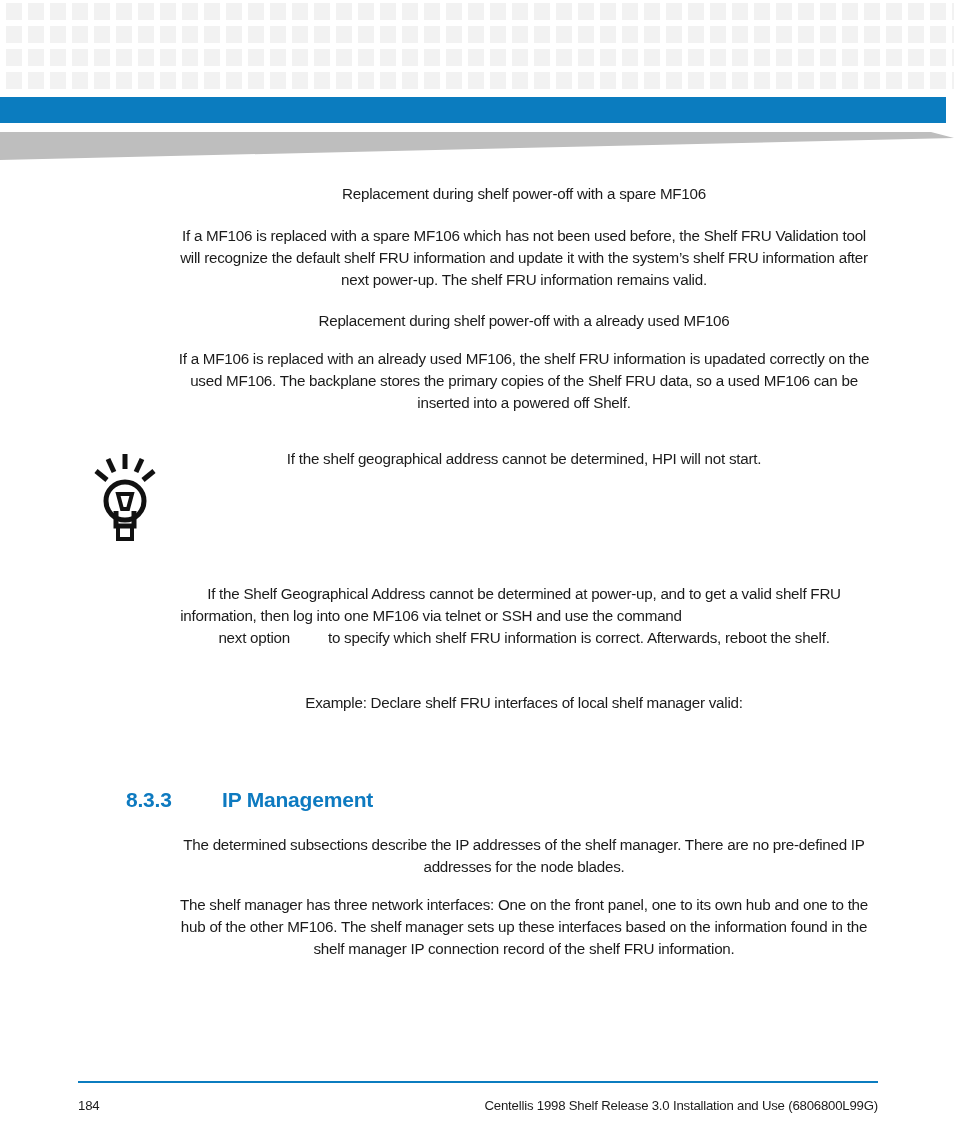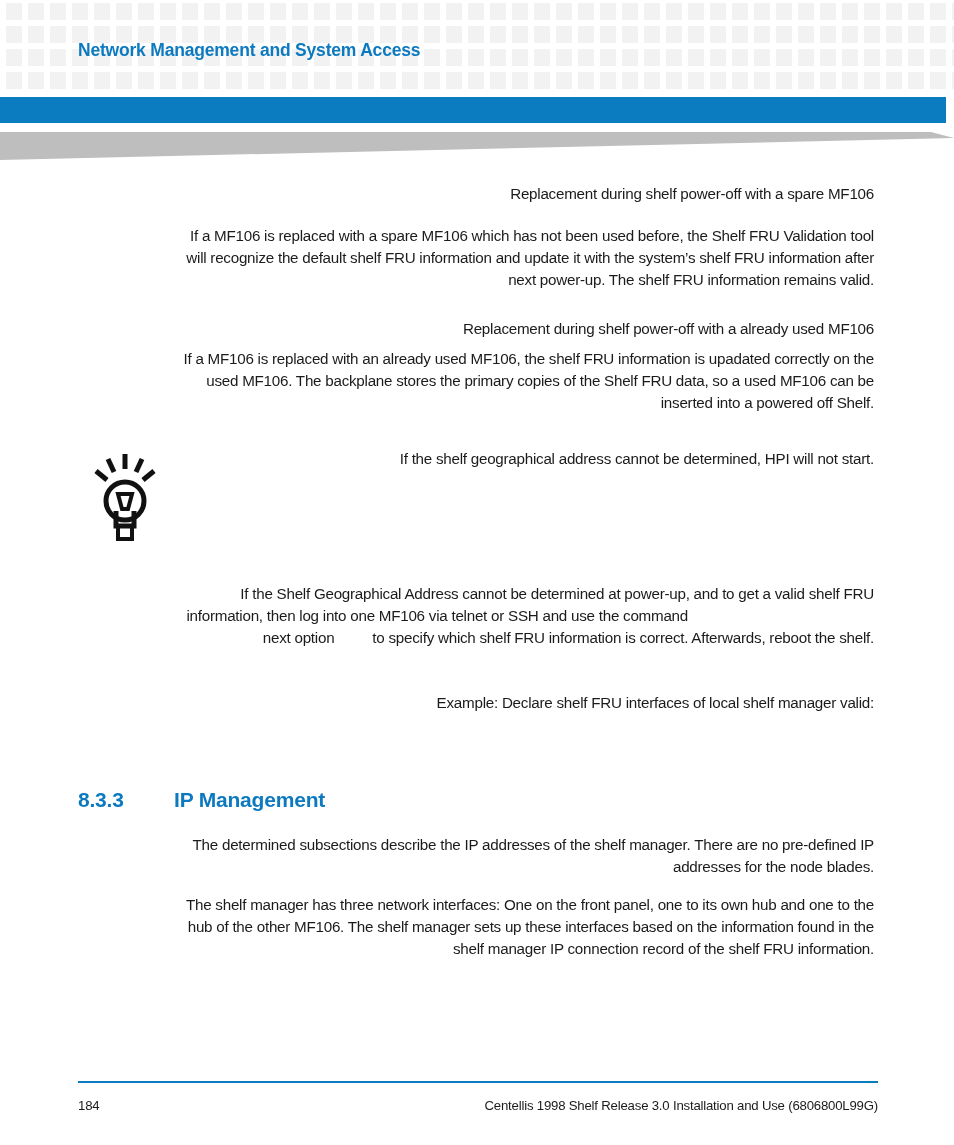--- a/index.html
+++ b/index.html
@@ -77,21 +77,21 @@
     left: 174px;
     width: 700px;
   }
   p.para {
     margin: 0;
     font-size: 15.2px;
     line-height: 22.2px;
     color: #1b1b1b;
     font-family: "Liberation Sans", sans-serif;
     letter-spacing: -0.25px;
-    text-align: right;
+    text-align: center;
   }
   .gap-cmd {
     display: inline-block;
     width: 186px;
   }
   .gap-opt {
     display: inline-block;
     width: 38px;
   }
 
@@ -112,20 +112,21 @@
     width: 800px;
     color: #0d7ac0;
     font-size: 21px;
     font-weight: bold;
     letter-spacing: -0.2px;
     white-space: nowrap;
   }
   .section-heading .sec-num {
     display: inline-block;
     width: 96px;
+    margin-left: 48px;
   }
 
   
   .footer-rule {
     position: absolute;
     left: 78px;
     top: 1081px;
     width: 800px;
     height: 2px;
     background: #0b7cbf;
@@ -325,40 +326,39 @@
       <div class="hp-cell" style="left: 776px; top: 72px; width: 16px; height: 17px; background: rgb(242, 242, 242);"></div>
       <div class="hp-cell" style="left: 798px; top: 72px; width: 16px; height: 17px; background: rgb(242, 242, 242);"></div>
       <div class="hp-cell" style="left: 820px; top: 72px; width: 16px; height: 17px; background: rgb(242, 242, 242);"></div>
       <div class="hp-cell" style="left: 842px; top: 72px; width: 16px; height: 17px; background: rgb(242, 242, 242);"></div>
       <div class="hp-cell" style="left: 864px; top: 72px; width: 16px; height: 17px; background: rgb(242, 242, 242);"></div>
       <div class="hp-cell" style="left: 886px; top: 72px; width: 16px; height: 17px; background: rgb(242, 242, 242);"></div>
       <div class="hp-cell" style="left: 908px; top: 72px; width: 16px; height: 17px; background: rgb(242, 242, 242);"></div>
       <div class="hp-cell" style="left: 930px; top: 72px; width: 16px; height: 17px; background: rgb(242, 242, 242);"></div>
       <div class="hp-cell" style="left: 952px; top: 72px; width: 16px; height: 17px; background: rgb(242, 242, 242);"></div>
     </div>
-  <div class="header-title">Network Management and System Access</div>
 </div>
 
 <div class="header-bluebar"></div>
 
 <svg class="header-wedge" viewBox="0 0 954 34" preserveAspectRatio="none" aria-hidden="true">
   <polygon points="0,0 931,0 954,6 0,28" fill="#bebebe"></polygon>
 </svg>
 
 <div class="content">
 
   <div class="body-col" style="top:183px;">
     <p class="para">Replacement during shelf power-off with a spare MF106</p>
   </div>
 
   <div class="body-col" style="top:225px;">
     <p class="para">If a MF106 is replaced with a spare MF106 which has not been used before, the Shelf FRU Validation tool will recognize the default shelf FRU information and update it with the system’s shelf FRU information after next power-up. The shelf FRU information remains valid.</p>
   </div>
 
-  <div class="body-col" style="top:310px;margin-top:8px;">
+  <div class="body-col" style="top:310px;">
     <p class="para">Replacement during shelf power-off with a already used MF106</p>
   </div>
 
   <div class="body-col" style="top:348px;">
     <p class="para">If a MF106 is replaced with an already used MF106, the shelf FRU information is upadated correctly on the used MF106. The backplane stores the primary copies of the Shelf FRU data, so a used MF106 can be inserted into a powered off Shelf.</p>
   </div>
 
   <svg class="tip-icon" viewBox="0 0 64 92" aria-hidden="true">
     <g stroke="#111111" stroke-width="5" stroke-linecap="butt" fill="none">
       <line x1="31" y1="2" x2="31" y2="17"></line>

